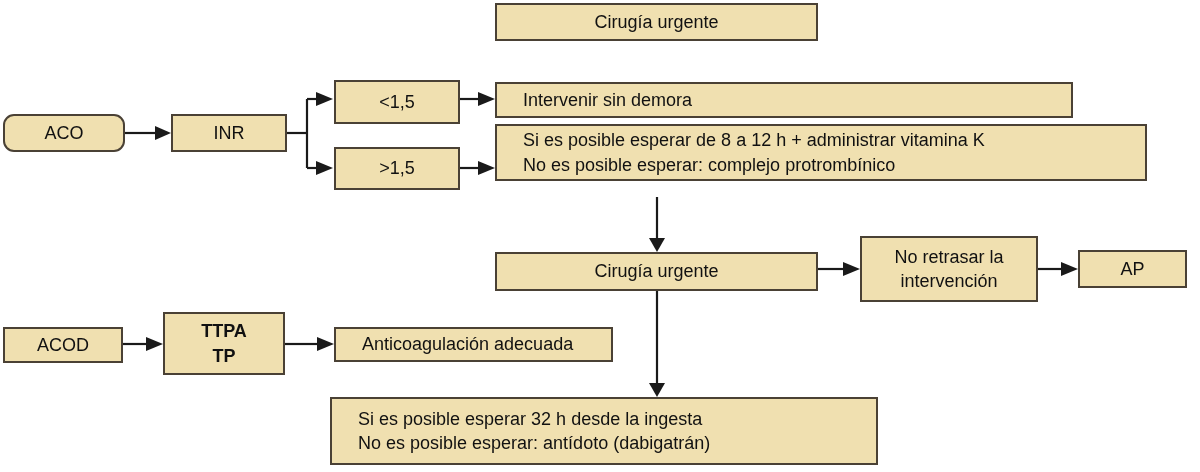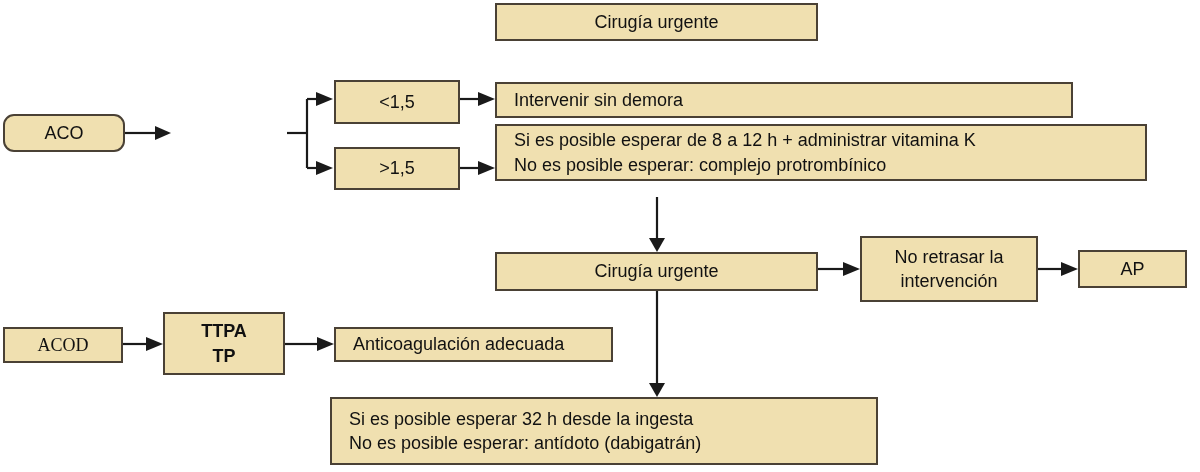--- a/index.html
+++ b/index.html
@@ -21,21 +21,21 @@
     background: #f0e0b0;
     border: 2px solid #4a4135;
     color: #111111;
     font-size: 18px;
     line-height: 1.35;
     display: flex;
     align-items: center;
     white-space: pre-line;
   }
   .node.center { justify-content: center; text-align: center; }
-  .node.left   { justify-content: flex-start; text-align: left; padding-left: 17px; }
+  .node.left   { justify-content: flex-start; text-align: left; padding-left: 26px; }
   svg.wires {
     position: absolute;
     left: 0; top: 0;
     width: 1200px;
     height: 472px;
     overflow: visible;
     pointer-events: none;
   }
   svg.wires line, svg.wires polyline, svg.wires path {
     stroke: #1a1a1a;
@@ -102,38 +102,39 @@
     <g>
       <line x1="285" y1="344" x2="317" y2="344"></line>
       <polygon points="317,337 334,344 317,351"></polygon>
     </g>
   </svg>
 
   <div class="node center" style="left:495px; top:3px; width:323px; height:38px;">Cirugía urgente</div>
 
   <div class="node center" style="left:3px; top:114px; width:122px; height:38px;border-radius:11px;">ACO</div>
 
+  <div class="node center" style="left:171px; top:114px; width:116px; height:38px;">INR</div>
 
   <div class="node center" style="left:334px; top:80px; width:126px; height:44px;">&lt;1,5</div>
 
   <div class="node center" style="left:334px; top:147px; width:126px; height:43px;">&gt;1,5</div>
 
   <div class="node left" style="left:495px; top:82px; width:578px; height:36px;">Intervenir sin demora</div>
 
   <div class="node left" style="left:495px; top:124px; width:652px; height:57px;">Si es posible esperar de 8 a 12 h + administrar vitamina K
 No es posible esperar: complejo protrombínico</div>
 
   <div class="node center" style="left:495px; top:252px; width:323px; height:39px;">Cirugía urgente</div>
 
   <div class="node center" style="left:860px; top:236px; width:178px; height:66px;">No retrasar la
 intervención</div>
 
   <div class="node center" style="left:1078px; top:250px; width:109px; height:38px;">AP</div>
 
-  <div class="node center" style="left:3px; top:327px; width:120px; height:36px;font-family:Liberation Serif, serif;">ACOD</div>
+  <div class="node center" style="left:3px; top:327px; width:120px; height:36px;">ACOD</div>
 
   <div class="node center" style="left:163px; top:312px; width:122px; height:63px;font-weight:bold;">TTPA
 TP</div>
 
   <div class="node left" style="left:334px; top:327px; width:279px; height:35px;">Anticoagulación adecuada</div>
 
   <div class="node left" style="left:330px; top:397px; width:548px; height:68px;">Si es posible esperar 32 h desde la ingesta
 No es posible esperar: antídoto (dabigatrán)</div>
 
 </div>

